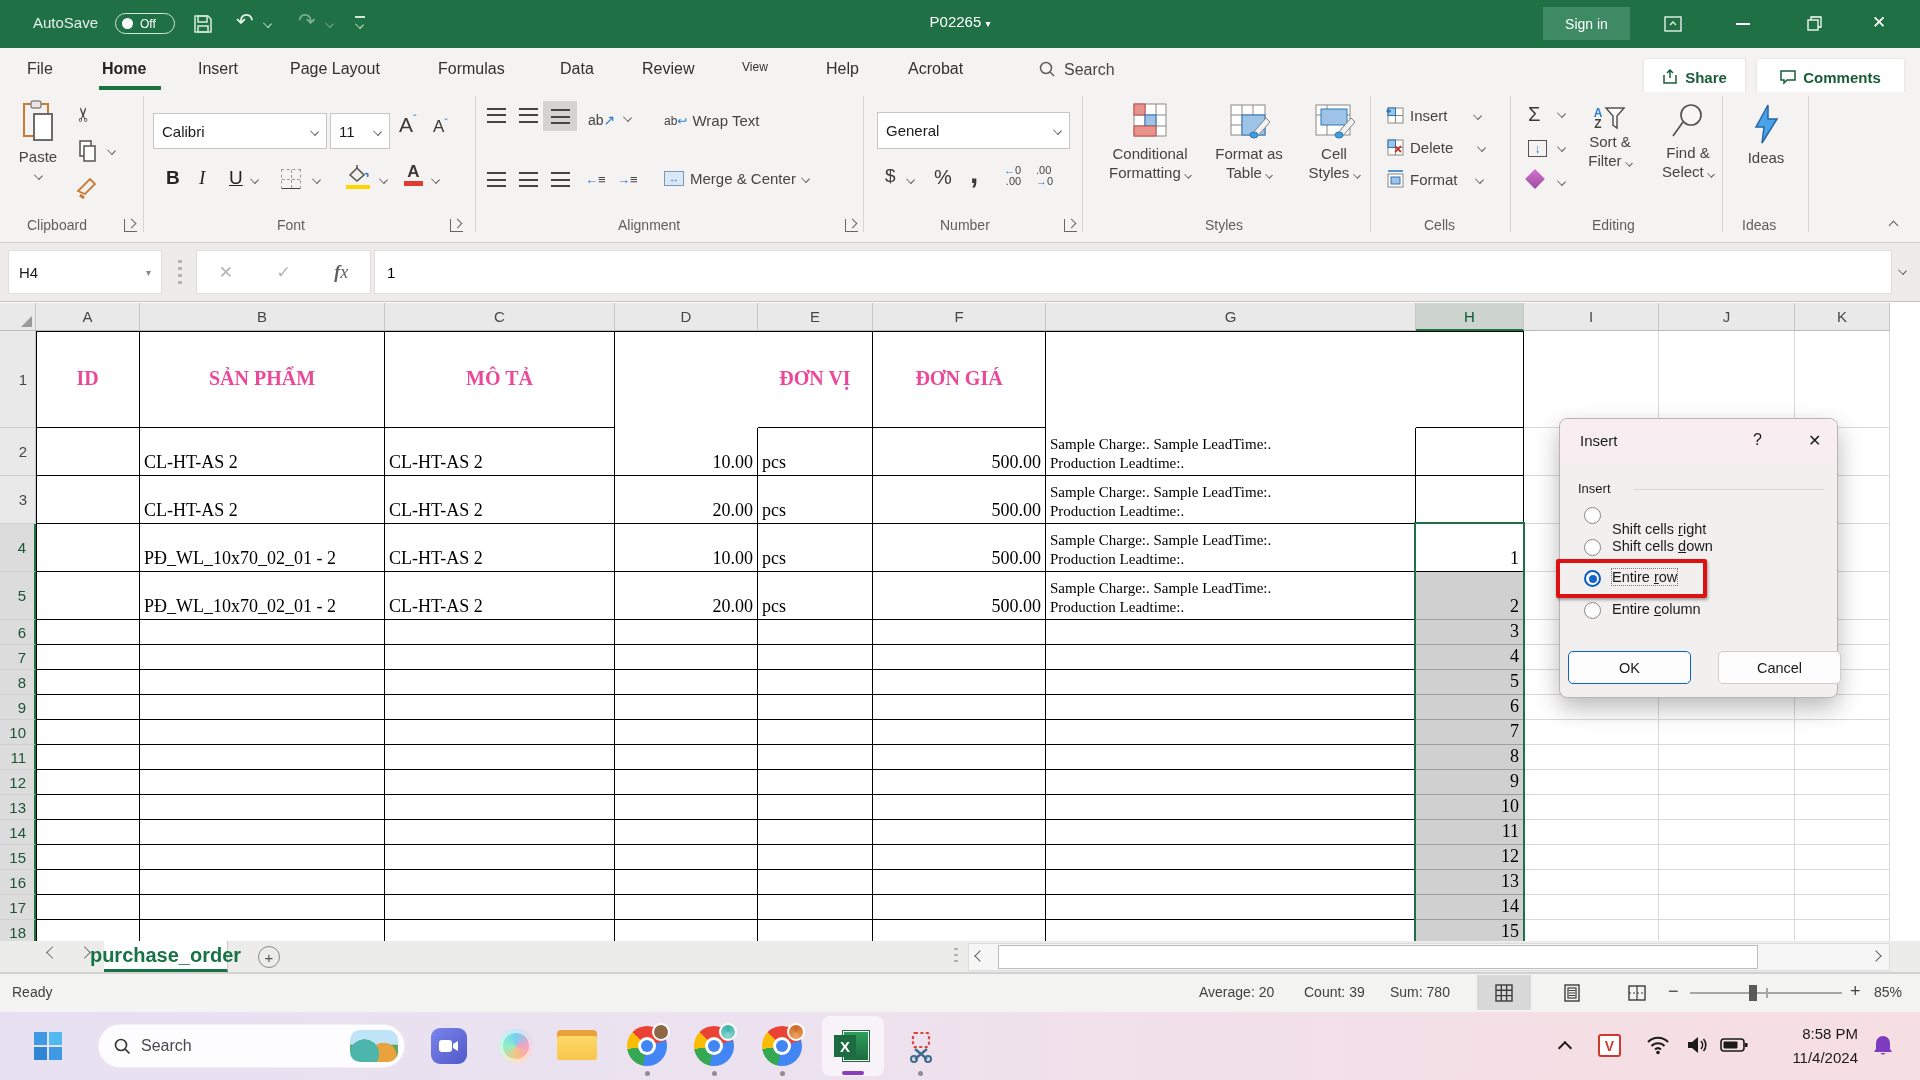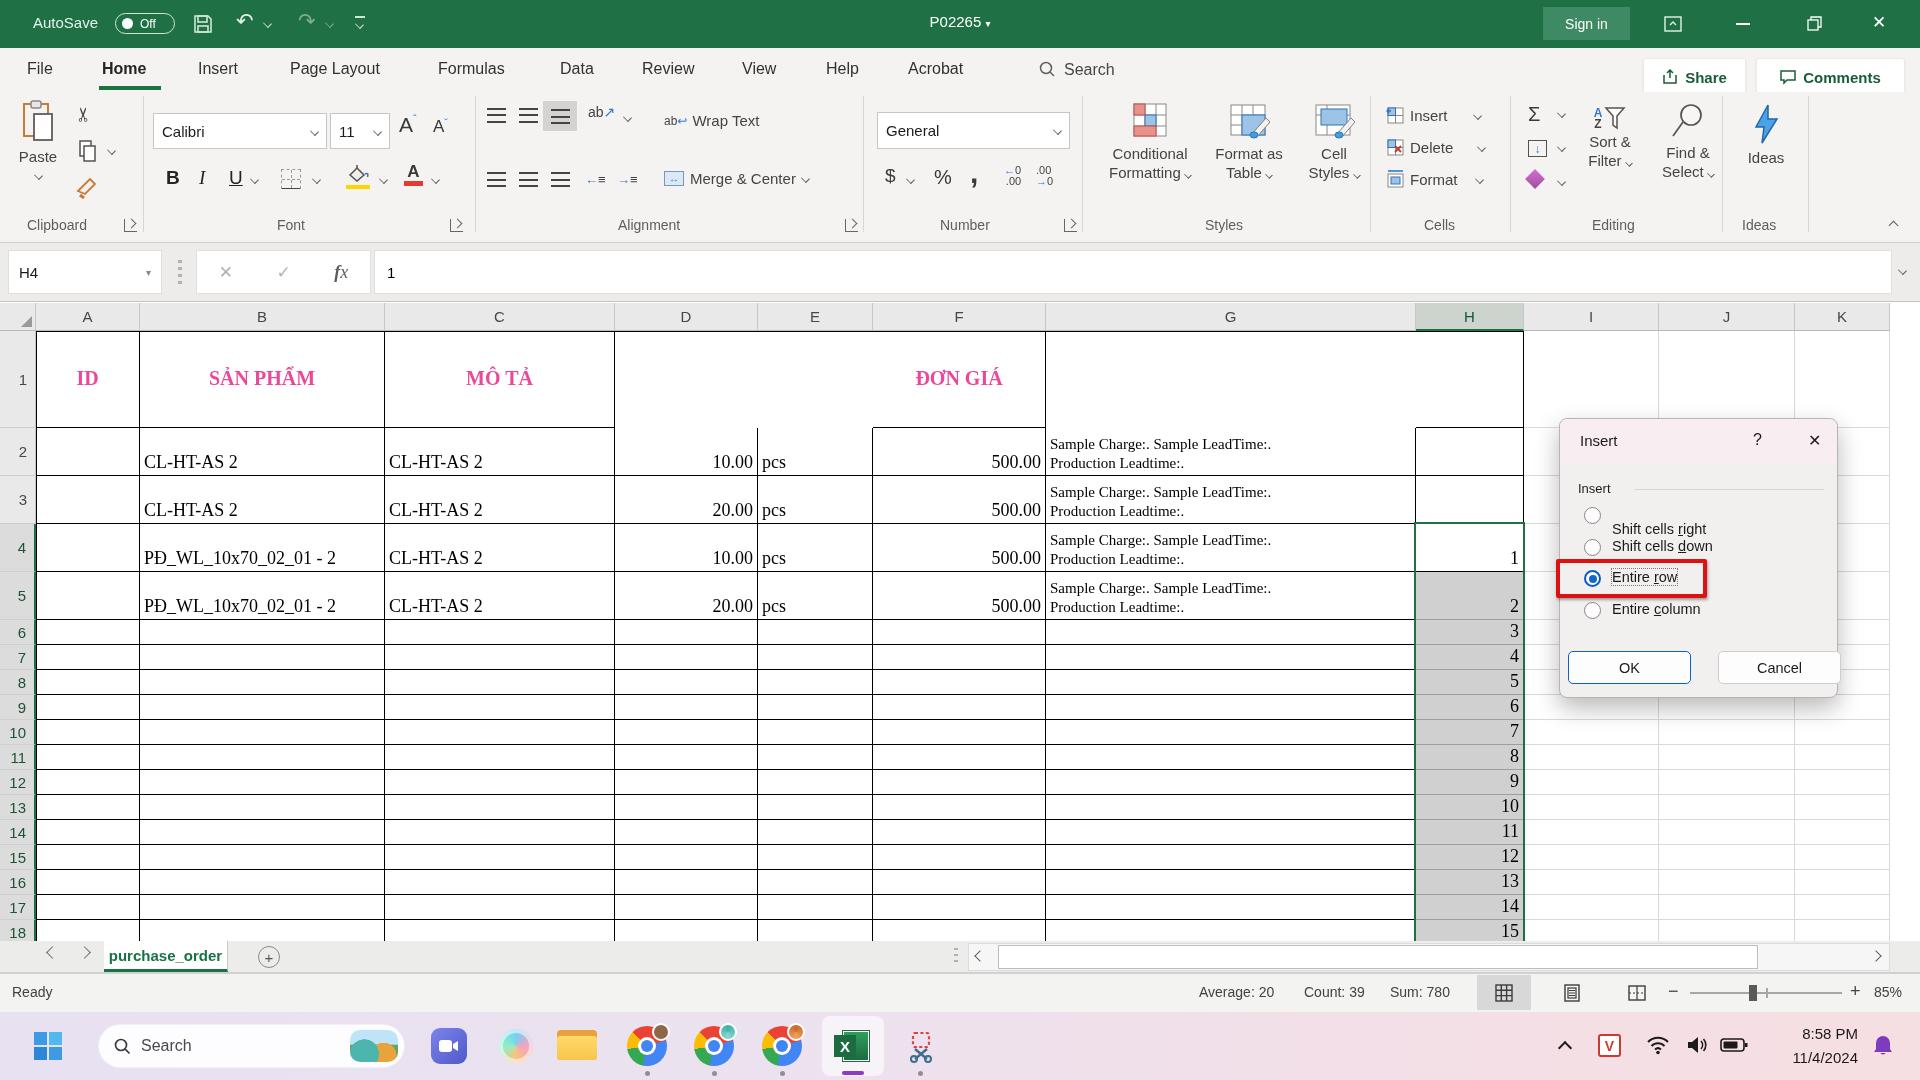--- a/index.html
+++ b/index.html
@@ -78,21 +78,21 @@
 
 <div class="abs" style="left:0;top:48px;width:1920px;height:44px;background:#f5f3f1"></div>
 <div class="abs" style="left:27px;top:60px;font-size:16px;color:#323130">File</div>
 <div class="abs" style="left:102px;top:60px;font-size:16px;color:#252423;font-weight:bold">Home</div>
 <div class="abs" style="left:99px;top:86px;width:62px;height:4px;background:#1a7340"></div>
 <div class="abs" style="left:198px;top:60px;font-size:16px;color:#323130">Insert</div>
 <div class="abs" style="left:290px;top:60px;font-size:16px;color:#323130">Page Layout</div>
 <div class="abs" style="left:438px;top:60px;font-size:16px;color:#323130">Formulas</div>
 <div class="abs" style="left:560px;top:60px;font-size:16px;color:#323130">Data</div>
 <div class="abs" style="left:642px;top:60px;font-size:16px;color:#323130">Review</div>
-<div class="abs" style="left:742px;top:60px;font-size:16px;color:#323130">View</div>
+<div class="abs" style="left:742px;top:60px;font-size:12px;color:#323130">View</div>
 <div class="abs" style="left:826px;top:60px;font-size:16px;color:#323130">Help</div>
 <div class="abs" style="left:908px;top:60px;font-size:16px;color:#323130">Acrobat</div>
 <svg class="abs" style="left:1038px;top:60px" width="18" height="18" viewBox="0 0 18 18">
     <circle cx="8" cy="8" r="5.5" fill="none" stroke="#605e5c" stroke-width="1.5"></circle>
     <path d="M12 12 L16 16" stroke="#605e5c" stroke-width="1.5"></path>
   </svg>
 <div class="abs" style="left:1064px;top:61px;font-size:16px;color:#484644">Search</div>
 <div class="abs" style="left:1643px;top:58px;width:103px;height:38px;background:#fff;border:1px solid #eceae8;border-radius:3px;display:flex;align-items:center;justify-content:center;gap:7px;box-shadow:0 1px 2px rgba(0,0,0,.08)">
   <svg width="16" height="16" viewBox="0 0 16 16">
       <path d="M2 6 v8 h12 v-8" fill="none" stroke="#185c37" stroke-width="1.5"></path>
@@ -168,21 +168,21 @@
 <span class="abs cv" style="left:432px;top:176px"></span>
 <div class="abs grplbl" style="left:277px;top:217px">Font</div>
 <div class="abs launcher" style="left:450px;top:219px"></div>
 <div class="sep" style="left:475px"></div>
 
 <span class="abs al" style="left:487px;top:108px"></span>
 <span class="abs al" style="left:519px;top:108px"></span>
 <div class="abs" style="left:543px;top:101px;width:34px;height:30px;background:#d5d3d1;display:flex;align-items:center;justify-content:center">
     <span class="al"></span>
   </div>
-<div class="abs" style="left:588px;top:104px;font-size:14px;color:#444">ab<span style="color:#2b7cd3">↗</span></div>
+<div class="abs" style="left:588px;top:112px;font-size:14px;color:#444">ab<span style="color:#2b7cd3">↗</span></div>
 <span class="abs cv" style="left:624px;top:114px"></span>
 <span class="abs al" style="left:487px;top:172px"></span>
 <span class="abs al" style="left:519px;top:172px"></span>
 <span class="abs al" style="left:551px;top:172px"></span>
 <div class="abs" style="left:585px;top:172px;font-size:13px;color:#444"><span style="color:#2b7cd3">←</span>≡</div>
 <div class="abs" style="left:617px;top:172px;font-size:13px;color:#444"><span style="color:#2b7cd3">→</span>≡</div>
 <div class="abs" style="left:664px;top:112px;display:flex;align-items:center;gap:5px">
   <span style="font-size:12px;color:#444">ab<span style="color:#2b7cd3">↩</span></span>
   <span class="lbl">Wrap Text</span>
 </div>
@@ -356,20 +356,21 @@
     <div class="rowhdr selr" style="top: 467px; height: 25px;">12</div>
     <div class="rowhdr selr" style="top: 492px; height: 25px;">13</div>
     <div class="rowhdr selr" style="top: 517px; height: 25px;">14</div>
     <div class="rowhdr selr" style="top: 542px; height: 25px;">15</div>
     <div class="rowhdr selr" style="top: 567px; height: 25px;">16</div>
     <div class="rowhdr selr" style="top: 592px; height: 25px;">17</div>
     <div class="rowhdr selr" style="top: 617px; height: 25px;">18</div>
     <div class="cell tb hdr" style="left: 36px; top: 28px; width: 104px; height: 97px;">ID</div>
     <div class="cell tb hdr" style="left: 140px; top: 28px; width: 245px; height: 97px;">SẢN PHẨM</div>
     <div class="cell tb hdr" style="left: 385px; top: 28px; width: 230px; height: 97px;">MÔ TẢ</div>
+    <div class="cell tb hdr" style="left: 758px; top: 28px; width: 115px; height: 97px;">ĐƠN VỊ</div>
     <div class="cell tb hdr" style="left: 873px; top: 28px; width: 173px; height: 97px;">ĐƠN GIÁ</div>
     <div class="cell tb" style="left: 1416px; top: 28px; width: 108px; height: 97px;"></div>
     <div class="cell lt" style="left: 1524px; top: 28px; width: 135px; height: 97px;"></div>
     <div class="cell lt" style="left: 1659px; top: 28px; width: 136px; height: 97px;"></div>
     <div class="cell lt" style="left: 1795px; top: 28px; width: 95px; height: 97px;"></div>
     <div class="cell tb" style="left: 36px; top: 125px; width: 104px; height: 48px;"></div>
     <div class="cell tb" style="left: 140px; top: 125px; width: 245px; height: 48px;">CL-HT-AS 2</div>
     <div class="cell tb" style="left: 385px; top: 125px; width: 230px; height: 48px;">CL-HT-AS 2</div>
     <div class="cell tb r" style="left: 615px; top: 125px; width: 143px; height: 48px;">10.00</div>
     <div class="cell tb" style="left: 758px; top: 125px; width: 115px; height: 48px;">pcs</div>
@@ -588,21 +589,21 @@
   <div class="dbtn def" style="left:8px">OK</div>
   <div class="dbtn" style="left:158px">Cancel</div>
 </div>
 
 <div style="position:absolute;left:1556px;top:559px;width:151px;height:39px;border:4px solid #dd1111;border-radius:2px;z-index:60;box-shadow:1px 2px 3px rgba(0,0,0,.35)"></div>
 
 <div class="abs" style="left:0;top:941px;width:1920px;height:32px;background:#ececeb;border-bottom:1px solid #d0d0d0"></div>
 <div class="abs" style="left:48px;top:948px;width:9px;height:9px;border-left:1.8px solid #6e6e6e;border-bottom:1.8px solid #6e6e6e;transform:rotate(45deg)"></div>
 <div class="abs" style="left:80px;top:948px;width:9px;height:9px;border-right:1.8px solid #6e6e6e;border-top:1.8px solid #6e6e6e;transform:rotate(45deg)"></div>
 <div class="abs" style="left:104px;top:941px;width:124px;height:31px;background:#fff;border-right:1px solid #c9c9c9;border-bottom:3px solid #177245;display:flex;align-items:center;justify-content:center">
-  <span style="font-size:15px;font-weight:bold;color:#177245">purchase_order</span>
+  <span style="font-size:20px;font-weight:bold;color:#177245">purchase_order</span>
 </div>
 <div class="abs" style="left:258px;top:946px;width:22px;height:22px;border:1px solid #8a8a8a;border-radius:50%;display:flex;align-items:center;justify-content:center;color:#555;font-size:15px">+</div>
 <div class="abs" style="left:954px;top:948px;width:4px;height:18px;background:repeating-linear-gradient(to bottom,#b0b0b0 0 2px,transparent 2px 6px)"></div>
 <div class="abs" style="left:968px;top:943px;width:922px;height:28px;background:#f6f6f6;border:1px solid #dcdcdc"></div>
 <div class="abs" style="left:976px;top:952px;width:8px;height:8px;border-left:1.6px solid #606060;border-bottom:1.6px solid #606060;transform:rotate(45deg)"></div>
 <div class="abs" style="left:998px;top:945px;width:760px;height:24px;background:#fff;border:1px solid #bdbdbd"></div>
 <div class="abs" style="left:1872px;top:952px;width:8px;height:8px;border-right:1.6px solid #606060;border-top:1.6px solid #606060;transform:rotate(45deg)"></div>
 
 <div class="abs" style="left:0;top:973px;width:1920px;height:39px;background:#f3f3f2;border-top:1px solid #d4d2d0"></div>
 <div class="abs stxt" style="left:12px;top:984px">Ready</div>

